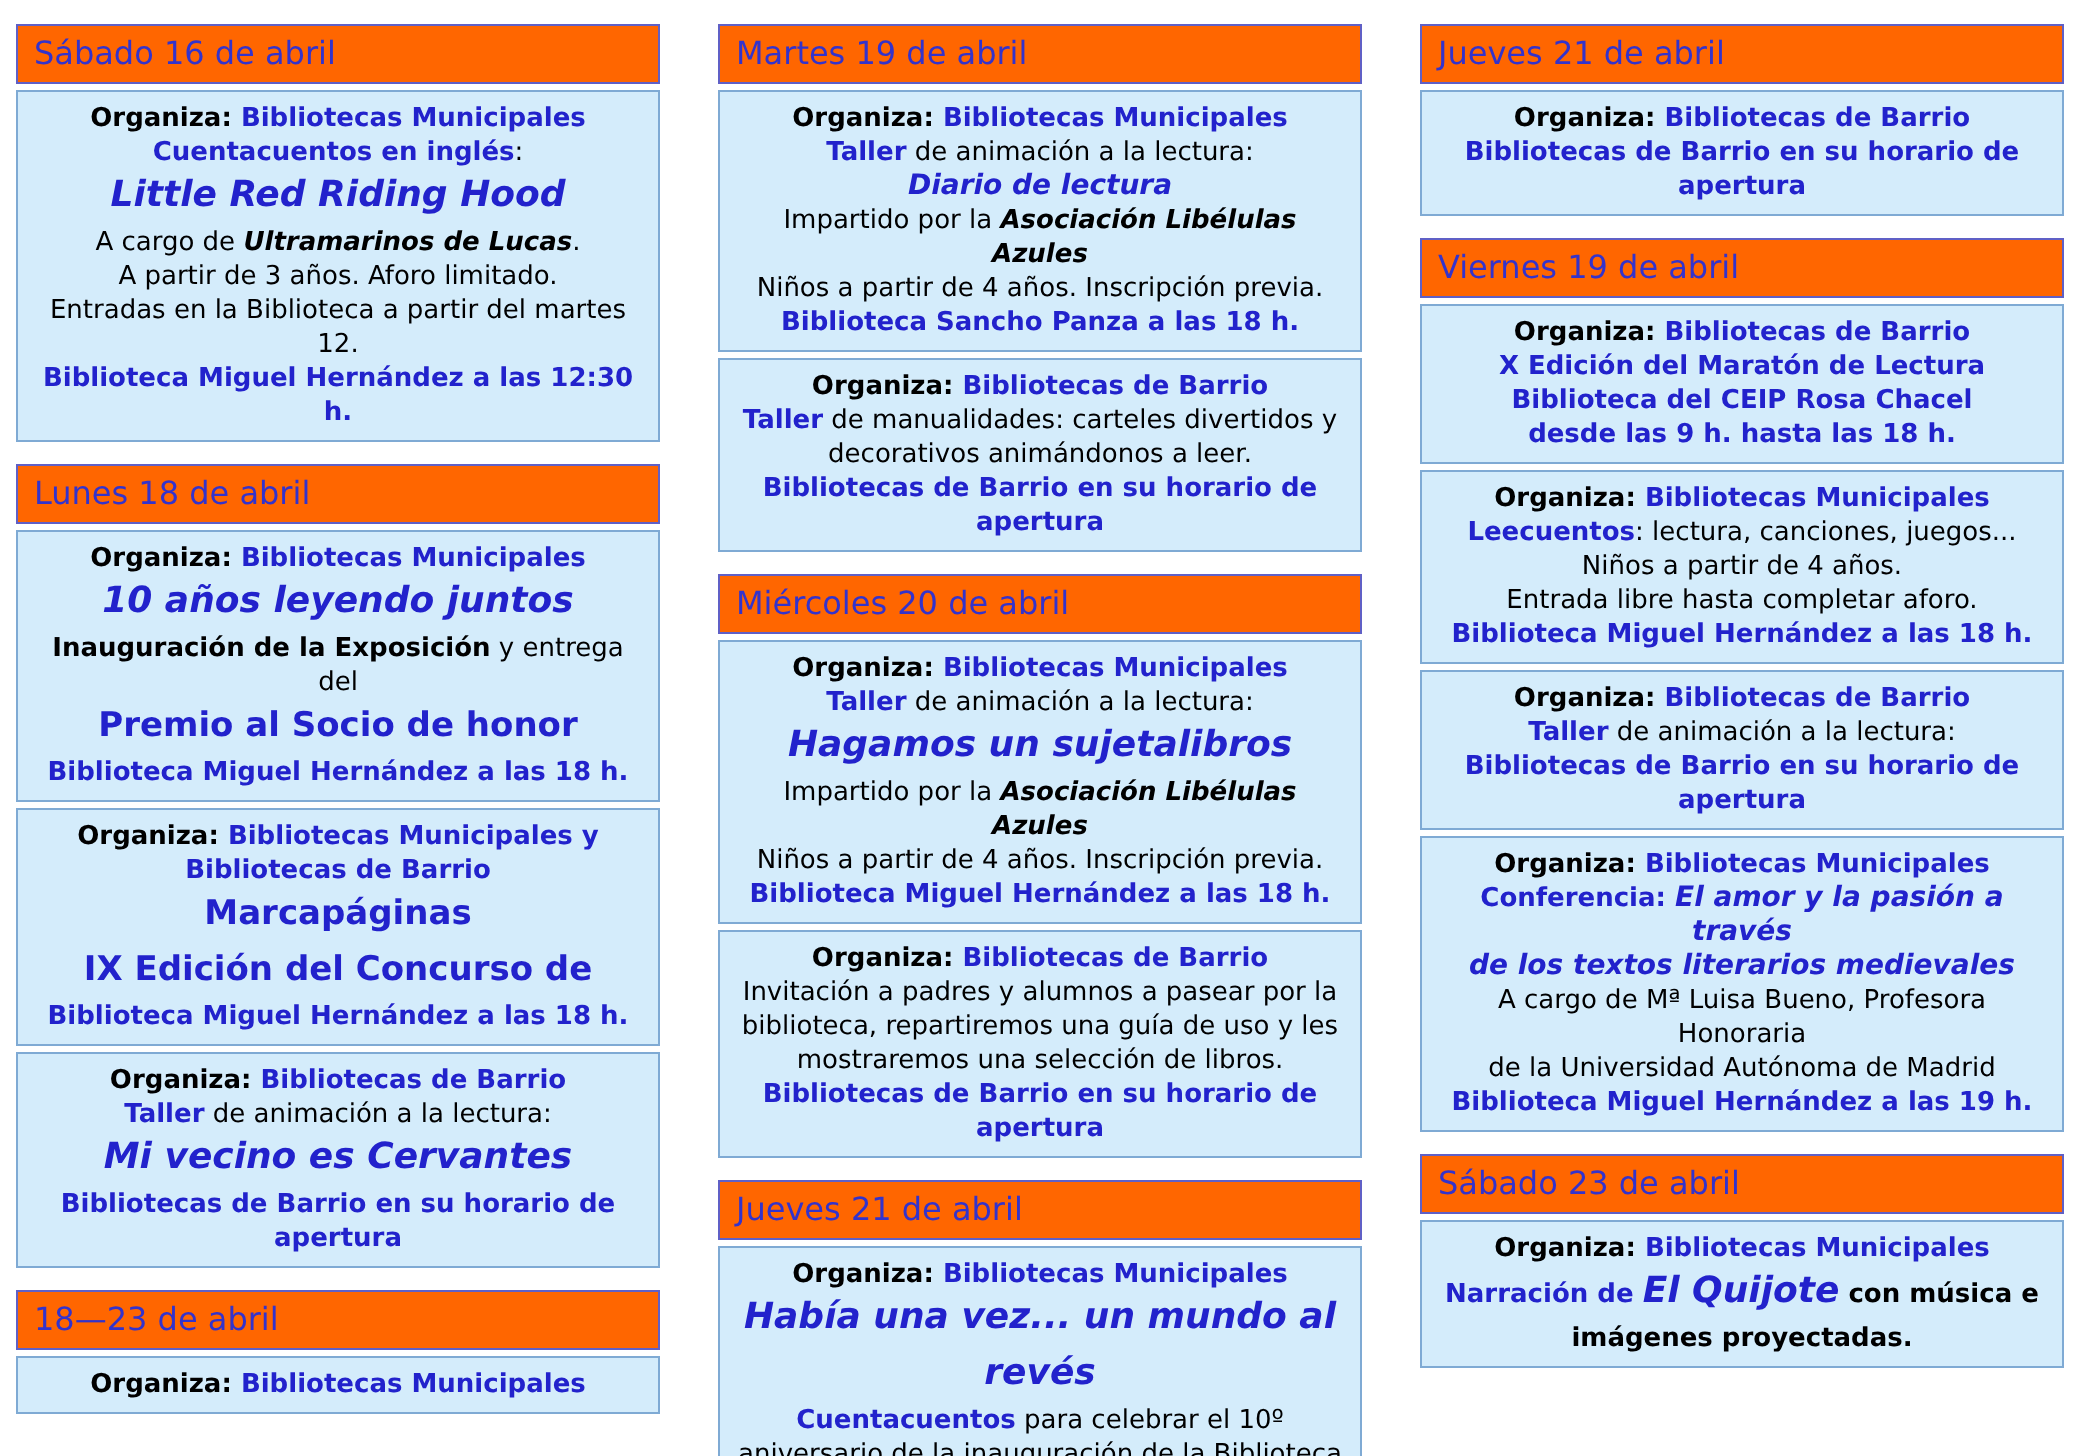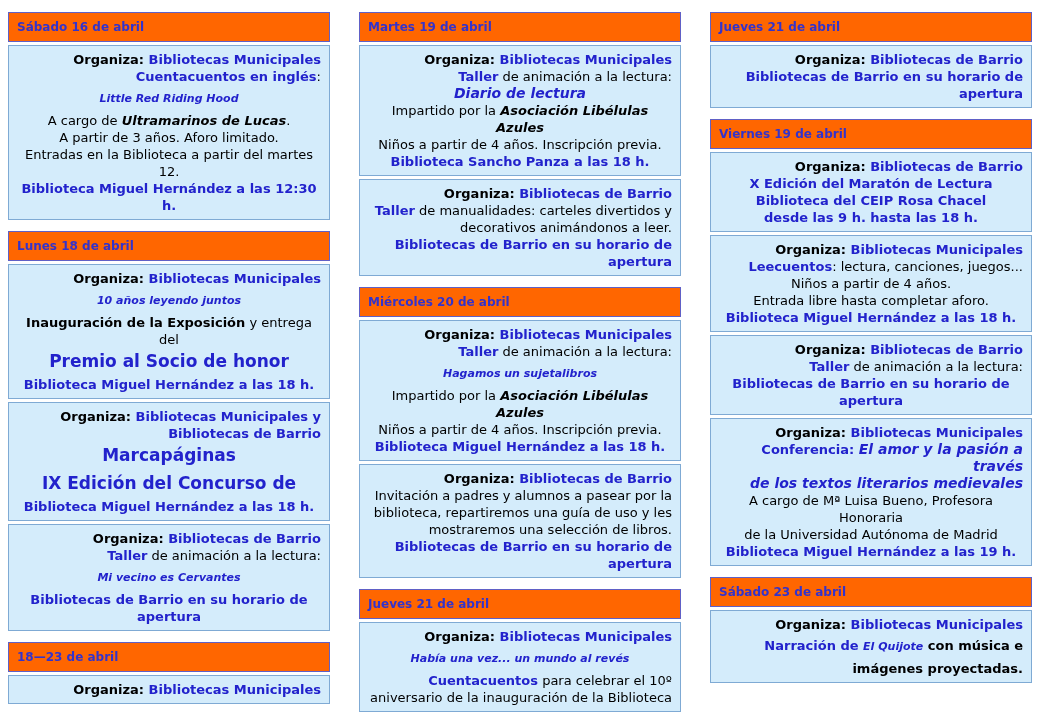--- a/index.html
+++ b/index.html
@@ -21,44 +21,44 @@
   }
   .col {
     flex: 0 0 322px;
     width: 322px;
   }
   .section { margin-bottom: 11px; }
   .hdr {
     background: var(--header-bg, #FF6600);
     border: 1px solid var(--header-border, #6060C6);
     color: var(--header-text, #3333CC);
-    font-weight: bold;
-    font-size: 12px;
+    font-weight: normal;
+    font-size: 16px;
     line-height: 20px;
     padding: 4px 8px;
   }
   .box {
     background: var(--box-bg, #D4ECFB);
     border: 1px solid var(--box-border, #7FAAD4);
     margin-top: 3px;
     padding: 5px 8px;
     font-size: 13px;
     line-height: 17px;
     color: var(--black-text, #000000);
   }
-  .line.left   { text-align: right; }
+  .line.left   { text-align: center; }
   .line.center { text-align: center; }
   .line.lg     { line-height: 26px; }
   .s-b   { color: var(--black-text, #000000); }
   .s-bb  { color: var(--black-text, #000000); font-weight: bold; }
   .s-bbi { color: var(--black-text, #000000); font-weight: bold; font-style: italic; }
   .s-blb { color: var(--blue-text, #2222CC); font-weight: bold; }
   .s-blbi { color: var(--blue-text, #2222CC); font-weight: bold; font-style: italic; font-size: 14px; }
   .s-blb-lg  { color: var(--blue-text, #2222CC); font-weight: bold; font-size: 17px; }
-  .s-blbi-lg { color: var(--blue-text, #2222CC); font-weight: bold; font-style: italic; font-size: 11px; }
+  .s-blbi-lg { color: var(--blue-text, #2222CC); font-weight: bold; font-style: italic; font-size: 18px; }
 </style>
 </head>
 <body style="background: rgb(255, 255, 255);">
 
 <div id="board">
     <div class="col">
       <section class="section">
         <div class="hdr">Sábado 16 de abril</div>
         <div class="box">
           <div class="line left"><span class="s-bb">Organiza: </span><span class="s-blb">Bibliotecas Municipales</span></div>

